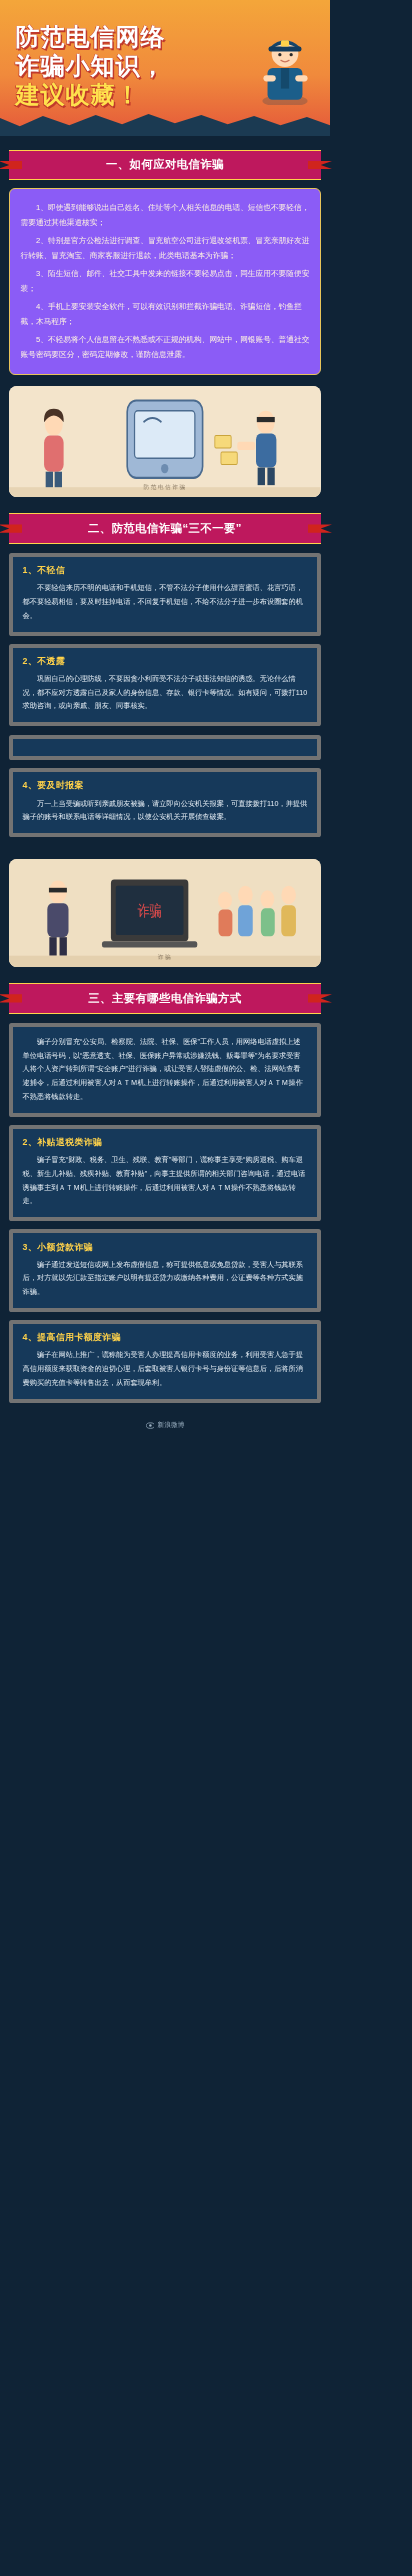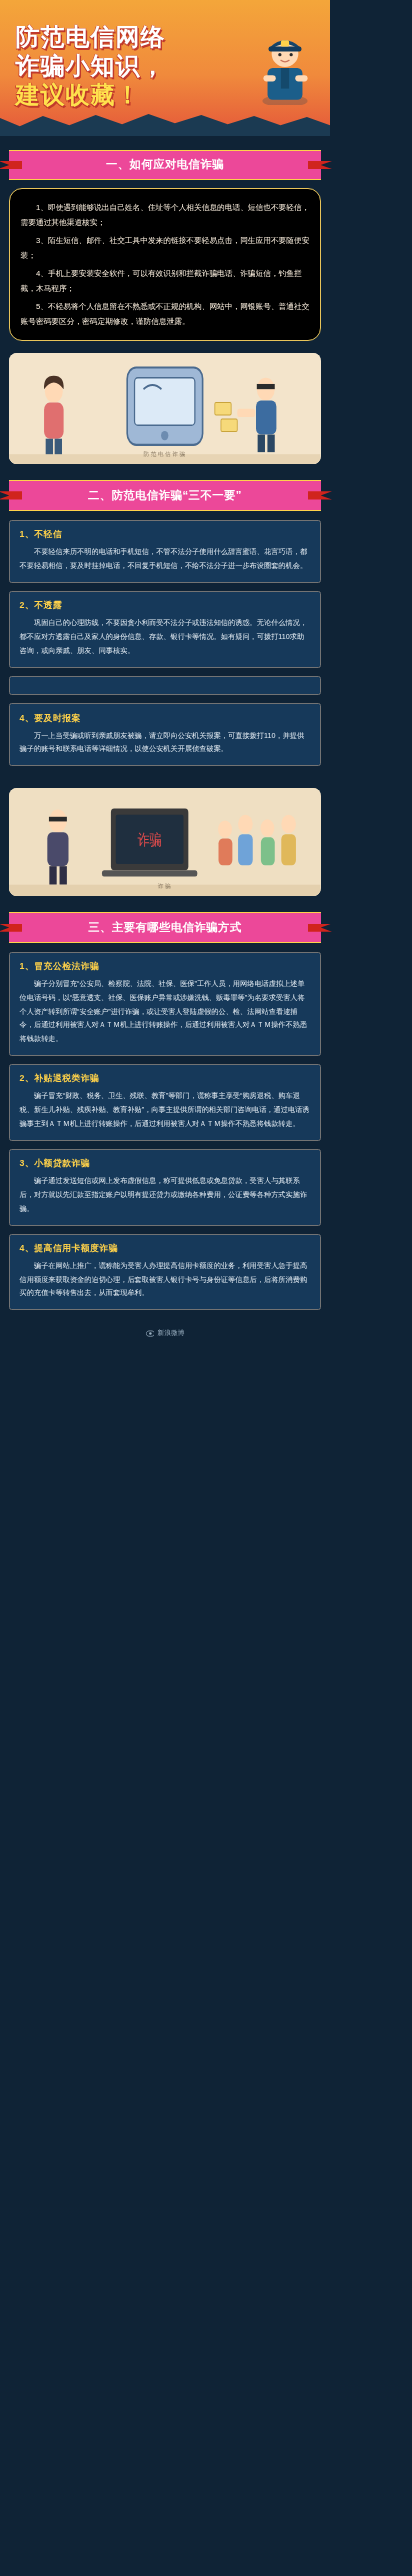--- a/index.html
+++ b/index.html
@@ -33,43 +33,43 @@
     font-size: 24px; font-weight: bold; line-height: 1.22;
     color: #ffffff; letter-spacing: 1px;
     text-shadow: 1.5px 1.5px 0 #c0392b, -0.5px -0.5px 0 #c0392b, 0.5px -0.5px 0 #c0392b, -0.5px 0.5px 0 #c0392b;
   }
   .title-line.yellow { color: #ffe14d; }
 
   
   .banner-wrap { padding: 13.4px 9.3px 5.2px 9.3px; background: transparent; }
   .banner {
     position: relative;
-    background: #ec4899;
+    background: #be185d;
     color: #fff;
     font-size: 11.3px;
     font-weight: bold;
     text-align: center;
     padding: 6.7px 5.2px;
     letter-spacing: 0.5px;
     border-top: 1px solid #ffd24a;
     border-bottom: 1px solid #ffd24a;
   }
   .banner:before, .banner:after{
     content:""; position:absolute; top:50%; width: 24px; height:8.2px; margin-top:-4.1px;
     background: #d0241d;
   }
   .banner:before{ left:-11.3px; clip-path: polygon(0 0, 100% 0, 100% 100%, 0 100%, 11.3px 50%); }
   .banner:after{ right:-11.3px; clip-path: polygon(0 0, 100% 0, calc(100% - 11.3px) 50%, 100% 100%, 0 100%); }
 
   
   .red-panel {
     margin: 3.1px 9.3px 0 9.3px;
-    background: #000000;
+    background: #8b5cf6;
     border: 1.5px solid #e8c45a;
-    border-radius: 13px;
+    border-radius: 6px;
     padding: 10.3px 10.3px 11.3px 10.3px;
   }
   .red-panel p {
     font-size: 7.7px;
     line-height: 1.95;
     color: #fff3e2;
     text-indent: 2em;
     margin-bottom: 3.1px;
   }
   .red-panel p:last-child { margin-bottom: 0; }
@@ -86,21 +86,21 @@
   .illus-2 { background: #f0dfc4; height: 108px; }
   .illus-caption{
     position:absolute; left:0; right:0; bottom:5.2px; text-align:center;
     font-size:5.7px; color:#8a7a63; letter-spacing:1.5px;
   }
 
   
   .cards { padding: 4.1px 9.3px 2.1px 9.3px; }
   .card {
     background: #16395a;
-    border: 1px solid #737373;
+    border: 4px solid #737373;
     border-radius: 2.6px;
     padding: 8.2px 9.3px 9.3px 9.3px;
     margin-bottom: 8.2px;
   }
   .card-title {
     color: #ffd24a;
     font-size: 8.8px;
     font-weight: bold;
     margin-bottom: 4.1px;
     letter-spacing: 0.5px;
@@ -154,20 +154,21 @@
       </svg>
     </div>
   </div>
 
   <div class="banner-wrap">
     <div class="banner">一、如何应对电信诈骗</div>
   </div>
 
   <div class="red-panel">
     <p>1、即使遇到能够说出自己姓名、住址等个人相关信息的电话、短信也不要轻信，需要通过其他渠道核实；</p>
+    <p>2、特别是官方公检法进行调查、冒充航空公司进行退改签机票、冒充亲朋好友进行转账、冒充淘宝、商家客服进行退款，此类电话基本为诈骗；</p>
     <p>3、陌生短信、邮件、社交工具中发来的链接不要轻易点击，同生应用不要随便安装；</p>
     <p>4、手机上要安装安全软件，可以有效识别和拦截诈骗电话、诈骗短信，钓鱼拦截，木马程序；</p>
     <p>5、不轻易将个人信息留在不熟悉或不正规的机构、网站中，网银账号、普通社交账号密码要区分，密码定期修改，谨防信息泄露。</p>
   </div>
 
   <div class="illus">
     <svg viewBox="0 0 764 215" width="100%" height="111" preserveAspectRatio="none">
       <rect x="0" y="0" width="764" height="215" fill="#f3e4cb"></rect>
 
       <rect x="290" y="28" width="185" height="150" rx="22" fill="#9fb8d6" stroke="#4b6b8f" stroke-width="4"></rect>
@@ -246,21 +247,20 @@
     </svg>
     <div class="illus-caption">诈骗</div>
   </div>
 
   <div class="banner-wrap">
     <div class="banner">三、主要有哪些电信诈骗方式</div>
   </div>
 
   <div class="cards">
     <div class="card">
-      <div class="card-title">1、冒充公检法诈骗</div>
       <div class="card-body">骗子分别冒充“公安局、检察院、法院、社保、医保”工作人员，用网络电话虚拟上述单位电话号码，以“恶意透支、社保、医保账户异常或涉嫌洗钱、贩毒罪等”为名要求受害人将个人资产转到所谓“安全账户”进行诈骗，或让受害人登陆虚假的公、检、法网站查看逮捕令，后通过利用被害人对ＡＴＭ机上进行转账操作，后通过利用被害人对ＡＴＭ操作不熟悉将钱款转走。</div>
     </div>
     <div class="card">
       <div class="card-title">2、补贴退税类诈骗</div>
       <div class="card-body">骗子冒充“财政、税务、卫生、残联、教育”等部门，谎称事主享受“购房退税、购车退税、新生儿补贴、残疾补贴、教育补贴”，向事主提供所谓的相关部门咨询电话，通过电话诱骗事主到ＡＴＭ机上进行转账操作，后通过利用被害人对ＡＴＭ操作不熟悉将钱款转走。</div>
     </div>
     <div class="card">
       <div class="card-title">3、小额贷款诈骗</div>
       <div class="card-body">骗子通过发送短信或网上发布虚假信息，称可提供低息或免息贷款，受害人与其联系后，对方就以先汇款至指定账户以明有提还贷力或缴纳各种费用，公证费等各种方式实施诈骗。</div>
     </div>

